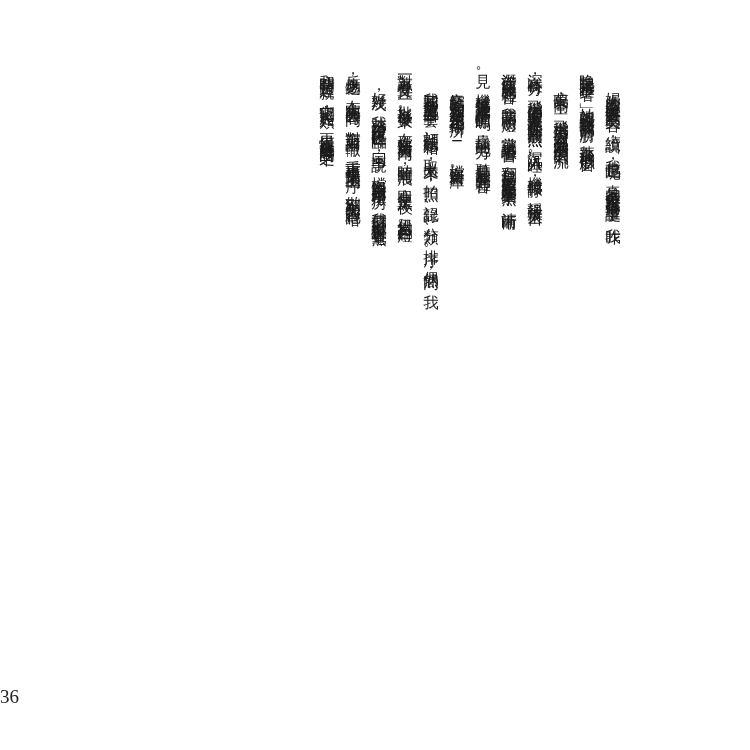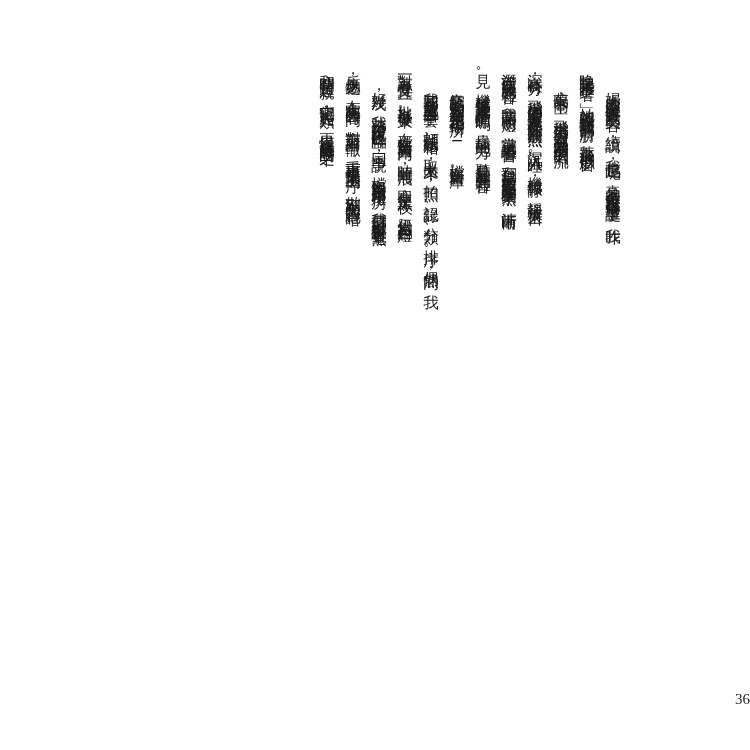--- a/index.html
+++ b/index.html
@@ -47,22 +47,22 @@
     font-family: "DejaVu Serif", "Liberation Serif", serif;
   }
   .col.indent {
     padding-top: 18px;
   }
   .page-number {
     position: absolute;
     left: 0;
     right: 0;
     bottom: 42px;
-    text-align: right;
-    font-size: 15px;
+    text-align: left;
+    font-size: 19px;
     color: #222222;
     font-family: "Liberation Serif", serif;
   }
 </style>
 </head>
 <body>
 
 <div class="page">
 
   <div class="text-block">

